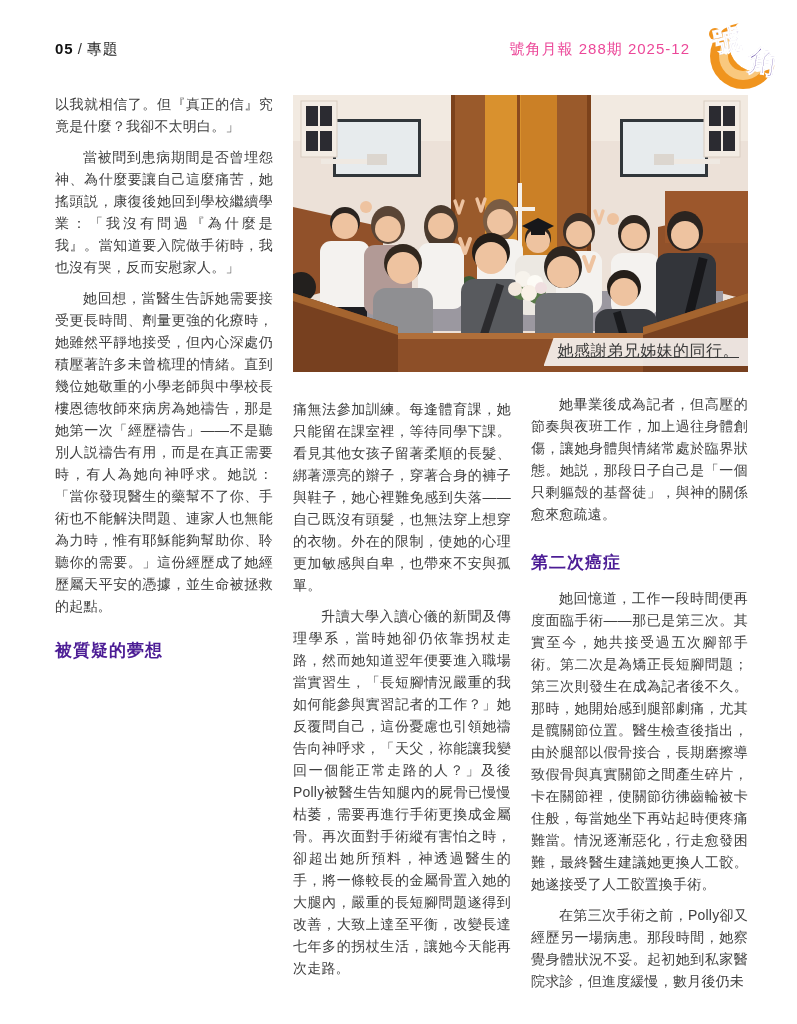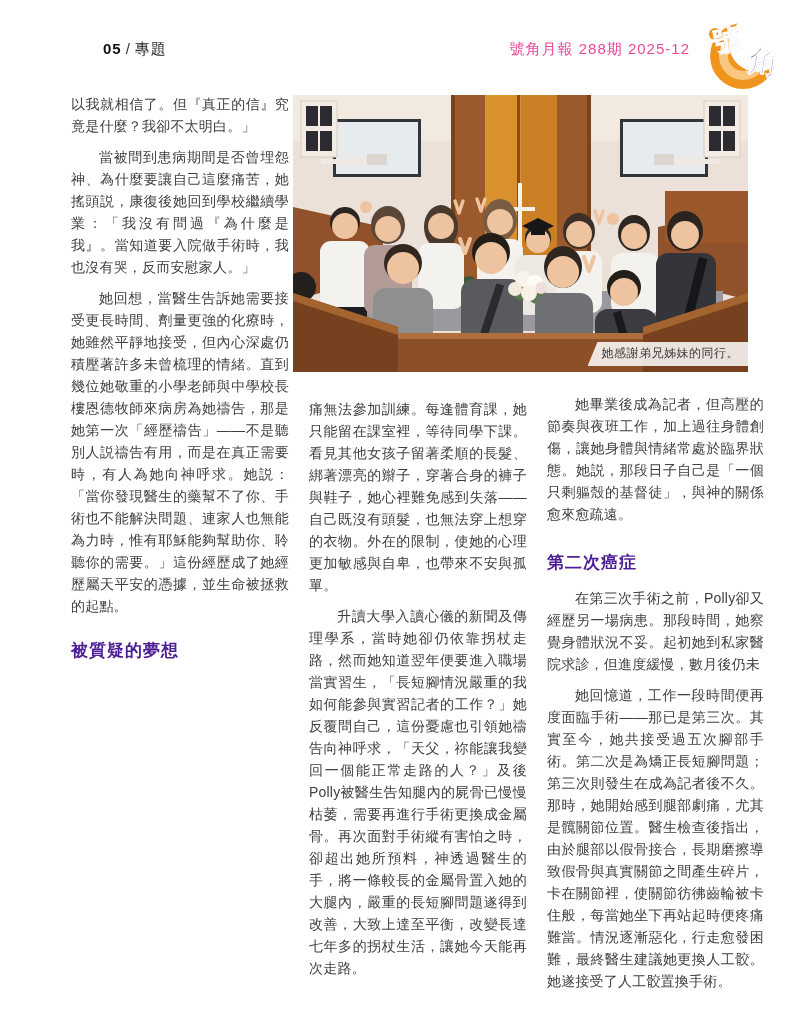--- a/index.html
+++ b/index.html
@@ -4,42 +4,43 @@
 <style>
   html,body{margin:0;padding:0;}
   body{
     width:797px;height:1024px;position:relative;background:#ffffff;
     font-family:"Liberation Sans",sans-serif;color:#3f3f3f;overflow:hidden;
   }
   .page{position:absolute;inset:0;background:#fff;}
 
   
   .hdr-left{position:absolute;left:55px;top:40px;font-size:15px;color:#222;letter-spacing:1px;}
-  .hdr-left .pgnum{font-weight:bold;color:#111;margin-left:48px;}
+  .hdr-left .pgnum{font-weight:bold;color:#111;}
   .hdr-left .sep{margin:0 4px;color:#333;}
   .hdr-right{position:absolute;right:107px;top:40px;font-size:15px;color:#ec4899;letter-spacing:1px;white-space:nowrap;}
   .logo{position:absolute;right:10px;top:10px;width:86px;height:80px;}
 
   
-  .col{position:absolute;font-size:14px;line-height:22px;text-align:justify;text-justify:inter-ideograph;letter-spacing:0.2px;color:#404040;margin-left:16px;}
+  .col{position:absolute;font-size:14px;line-height:22px;text-align:justify;text-justify:inter-ideograph;letter-spacing:0.2px;color:#404040;}
   .col-left{left:55px;top:93px;width:218px;}
   .col-mid{left:293px;top:398px;width:218px;}
   .col-right{left:531px;top:393px;width:217px;}
   .col p{margin:0 0 9px 0;}
   .col p.indent{text-indent:2em;}
   .col h2{font-size:17px;line-height:20px;color:#4c1d95;margin:24px 0 14px 0;font-weight:bold;letter-spacing:1px;}
   .col-right h2{margin-top:28px;}
 
   
   .photo{position:absolute;left:293px;top:95px;width:455px;height:277px;background:#e9ddd4;overflow:hidden;}
   .photo svg{display:block;}
   .caption{
     position:absolute;right:0;bottom:6px;background:rgba(255,255,255,0.85);
-    font-size:12px;color:#3a3a3a;padding:3px 9px 4px 14px;letter-spacing:0.5px;
+    font-size:16px;color:#3a3a3a;padding:3px 9px 4px 14px;letter-spacing:0.5px;
     clip-path:polygon(10px 0,100% 0,100% 100%,0 100%);
+    text-decoration:underline;
   }
 </style>
 </head>
 <body>
 
 <div class="page">
 
   <div class="hdr-left">
     <span class="pgnum">05</span><span class="sep">/</span><span>專題</span>
   </div>
@@ -250,17 +251,17 @@
   </div>
 
   <div class="col col-mid">
     <p>痛無法參加訓練。每逢體育課，她只能留在課室裡，等待同學下課。看見其他女孩子留著柔順的長髮、綁著漂亮的辮子，穿著合身的褲子與鞋子，她心裡難免感到失落——自己既沒有頭髮，也無法穿上想穿的衣物。外在的限制，使她的心理更加敏感與自卑，也帶來不安與孤單。</p>
     <p class="indent">升讀大學入讀心儀的新聞及傳理學系，當時她卻仍依靠拐杖走路，然而她知道翌年便要進入職場當實習生，「長短腳情況嚴重的我如何能參與實習記者的工作？」她反覆問自己，這份憂慮也引領她禱告向神呼求，「天父，祢能讓我變回一個能正常走路的人？」及後Polly被醫生告知腿內的屍骨已慢慢枯萎，需要再進行手術更換成金屬骨。再次面對手術縱有害怕之時，卻超出她所預料，神透過醫生的手，將一條較長的金屬骨置入她的大腿內，嚴重的長短腳問題遂得到改善，大致上達至平衡，改變長達七年多的拐杖生活，讓她今天能再次走路。</p>
   </div>
 
   <div class="col col-right">
     <p class="indent">她畢業後成為記者，但高壓的節奏與夜班工作，加上過往身體創傷，讓她身體與情緒常處於臨界狀態。她説，那段日子自己是「一個只剩軀殼的基督徒」，與神的關係愈來愈疏遠。</p>
     <h2>第二次癌症</h2>
+    <p class="indent">她回憶道，工作一段時間便再度面臨手術——那已是第三次。其實至今，她共接受過五次腳部手術。第二次是為矯正長短腳問題；第三次則發生在成為記者後不久。那時，她開始感到腿部劇痛，尤其是髖關節位置。醫生檢查後指出，由於腿部以假骨接合，長期磨擦導致假骨與真實關節之間產生碎片，卡在關節裡，使關節彷彿齒輪被卡住般，每當她坐下再站起時便疼痛難當。情況逐漸惡化，行走愈發困難，最終醫生建議她更換人工骹。她遂接受了人工骹置換手術。</p>
     <p class="indent">在第三次手術之前，Polly卻又經歷另一場病患。那段時間，她察覺身體狀況不妥。起初她到私家醫院求診，但進度緩慢，數月後仍未</p>
-    <p class="indent">她回憶道，工作一段時間便再度面臨手術——那已是第三次。其實至今，她共接受過五次腳部手術。第二次是為矯正長短腳問題；第三次則發生在成為記者後不久。那時，她開始感到腿部劇痛，尤其是髖關節位置。醫生檢查後指出，由於腿部以假骨接合，長期磨擦導致假骨與真實關節之間產生碎片，卡在關節裡，使關節彷彿齒輪被卡住般，每當她坐下再站起時便疼痛難當。情況逐漸惡化，行走愈發困難，最終醫生建議她更換人工骹。她遂接受了人工骹置換手術。</p>
   </div>
 
 </div>
 
 </body></html>

